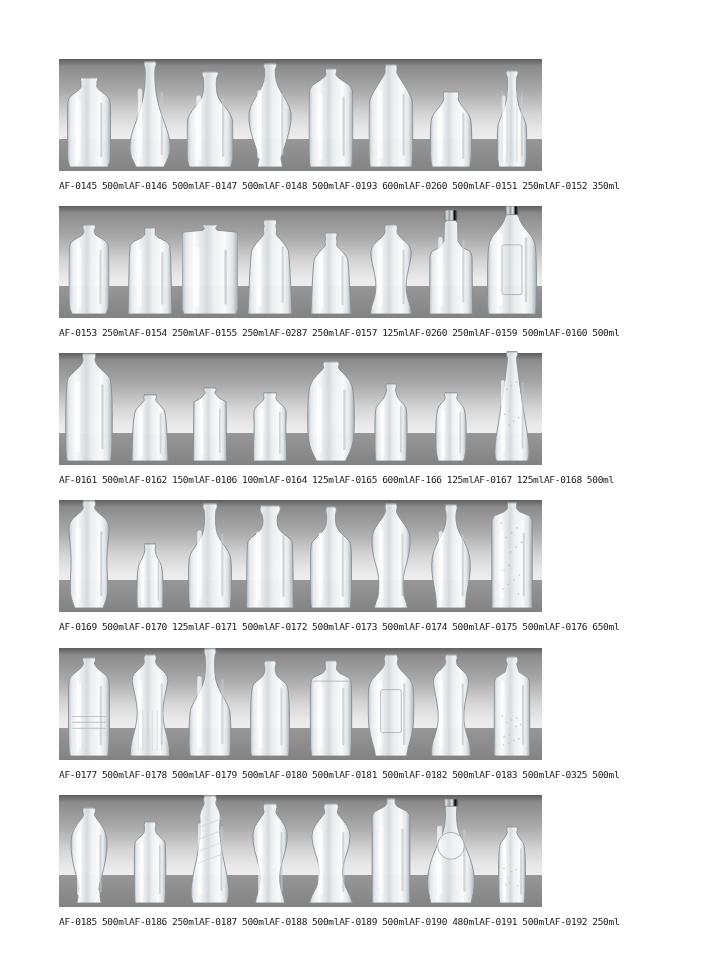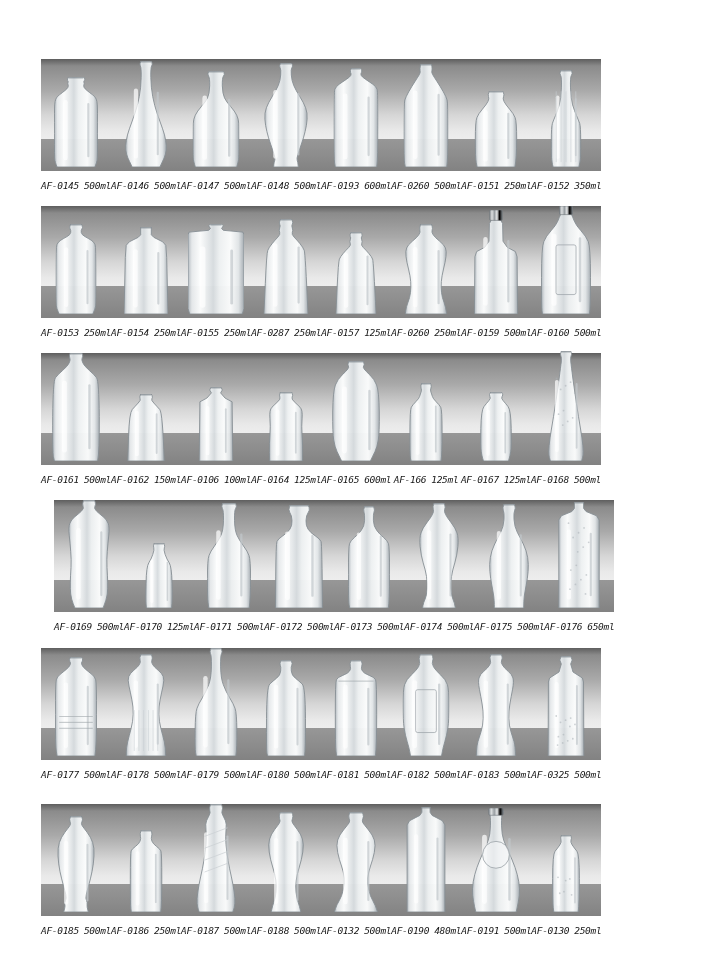--- a/index.html
+++ b/index.html
@@ -2,21 +2,21 @@
 <html><head>
 <meta charset="utf-8">
 <title>Catalog</title>
 <style>
   html,body{margin:0;padding:0;}
   body{
     width:717px;height:980px;background:#ffffff;position:relative;
     font-family:"DejaVu Sans Mono","Liberation Mono",monospace;
     overflow:hidden;
   }
-  .row{position:absolute;left:41px;width:560px;font-style:italic;}
+  .row{position:absolute;left:59px;width:483px;}
   .panel{
     position:relative;height:112px;
     background:linear-gradient(180deg,#5e5e5e 0px,#8b8b8b 7px,#a9a9a9 28%,#d6d6d6 50%,#e9e9e9 64%,#ededed 71%);
   }
   .floor{
     position:absolute;left:0;right:0;bottom:0;height:29%;
     background:linear-gradient(180deg,#979797 0%,#8c8c8c 55%,#828282 100%);
   }
   .slots{position:absolute;left:0;top:0;width:100%;height:100%;display:flex;}
   .slot{position:relative;width:75px;height:100%;}
@@ -287,21 +287,21 @@
           <div class="label"><span>AF-0161</span><span class="gap"></span><span>500ml</span></div>
           <div class="label"><span>AF-0162</span><span class="gap"></span><span>150ml</span></div>
           <div class="label"><span>AF-0106</span><span class="gap"></span><span>100ml</span></div>
           <div class="label"><span>AF-0164</span><span class="gap"></span><span>125ml</span></div>
           <div class="label"><span>AF-0165</span><span class="gap"></span><span>600ml</span></div>
           <div class="label"><span>AF-166</span><span class="gap"></span><span>125ml</span></div>
           <div class="label"><span>AF-0167</span><span class="gap"></span><span>125ml</span></div>
           <div class="label"><span>AF-0168</span><span class="gap"></span><span>500ml</span></div>
         </div>
       </section>
-      <section class="row" style="top: 500px; margin-left: 13px;">
+      <section class="row" style="top: 500px;">
         <div class="panel">
           <div class="floor"></div>
           <div class="slots">
             <div class="slot">
               <svg width="44" height="108" class="bottle">
                 <path d="M16.7 0.0Q15.0 4.3 16.1 6.5Q17.2 8.6 14.3 11.3Q11.4 14.0 7.9 16.7Q4.4 19.4 2.9 23.2Q1.3 27.0 2.2 35.1Q3.1 43.2 3.7 51.3Q4.4 59.4 4.0 67.5Q3.5 75.6 3.3 82.1Q3.1 88.6 3.7 94.0Q4.4 99.4 6.2 103.7L7.9 108.0L36.1 108.0Q39.6 99.4 40.3 94.0Q40.9 88.6 40.7 82.1Q40.5 75.6 40.0 67.5Q39.6 59.4 40.3 51.3Q40.9 43.2 41.8 35.1Q42.7 27.0 41.1 23.2Q39.6 19.4 36.1 16.7Q32.6 14.0 29.7 11.3Q26.8 8.6 27.9 6.5Q29.0 4.3 28.2 2.2L27.3 0.0Z" fill="url(#glassX)" fill-opacity="0.97" stroke="#878e94" stroke-width="0.9" stroke-linejoin="round"></path>
                 <line x1="11.440000000000001" y1="30.240000000000002" x2="11.440000000000001" y2="97.2" stroke="#ffffff" stroke-width="4.4" stroke-linecap="round" opacity="0.7"></line>
                 <line x1="34.32" y1="32.4" x2="34.32" y2="95.04" stroke="#c2c8cc" stroke-width="2.2" stroke-linecap="round" opacity="0.7"></line>
                 <rect x="16.72" y="0" width="10.559999999999999" height="1.6" fill="#7e858b" opacity="0.55"></rect>
               </svg>
@@ -486,21 +486,21 @@
           <div class="label"><span>AF-0177</span><span class="gap"></span><span>500ml</span></div>
           <div class="label"><span>AF-0178</span><span class="gap"></span><span>500ml</span></div>
           <div class="label"><span>AF-0179</span><span class="gap"></span><span>500ml</span></div>
           <div class="label"><span>AF-0180</span><span class="gap"></span><span>500ml</span></div>
           <div class="label"><span>AF-0181</span><span class="gap"></span><span>500ml</span></div>
           <div class="label"><span>AF-0182</span><span class="gap"></span><span>500ml</span></div>
           <div class="label"><span>AF-0183</span><span class="gap"></span><span>500ml</span></div>
           <div class="label"><span>AF-0325</span><span class="gap"></span><span>500ml</span></div>
         </div>
       </section>
-      <section class="row" style="top: 795px; margin-top: 9px;">
+      <section class="row" style="top: 795px;">
         <div class="panel">
           <div class="floor"></div>
           <div class="slots">
             <div class="slot">
               <svg width="41" height="96" class="bottle">
                 <path d="M15.2 0.0Q13.5 3.8 14.6 5.8Q15.6 7.7 14.4 9.6Q13.1 11.5 9.4 16.3Q5.7 21.1 3.9 26.4Q2.1 31.7 2.5 39.8Q2.9 48.0 4.5 55.7Q6.2 63.4 7.8 69.1Q9.4 74.9 10.3 78.7Q11.1 82.6 10.0 84.5Q9.0 86.4 9.4 88.3Q9.8 90.2 9.0 93.1L8.2 96.0L32.8 96.0Q31.2 90.2 31.6 88.3Q32.0 86.4 31.0 84.5Q29.9 82.6 30.8 78.7Q31.6 74.9 33.2 69.1Q34.9 63.4 36.5 55.7Q38.1 48.0 38.5 39.8Q39.0 31.7 37.1 26.4Q35.3 21.1 31.6 16.3Q27.9 11.5 26.6 9.6Q25.4 7.7 26.4 5.8Q27.5 3.8 26.6 1.9L25.8 0.0Z" fill="url(#glassX)" fill-opacity="0.97" stroke="#878e94" stroke-width="0.9" stroke-linejoin="round"></path>
                 <line x1="10.66" y1="26.880000000000003" x2="10.66" y2="86.4" stroke="#ffffff" stroke-width="4.1000000000000005" stroke-linecap="round" opacity="0.7"></line>
                 <line x1="31.98" y1="28.799999999999997" x2="31.98" y2="84.48" stroke="#c2c8cc" stroke-width="2.0500000000000003" stroke-linecap="round" opacity="0.7"></line>
                 <rect x="15.17" y="0" width="10.66" height="1.6" fill="#7e858b" opacity="0.55"></rect>
               </svg>
@@ -573,24 +573,24 @@
                 <circle cx="21.6" cy="59.86750000000001" r="0.9" fill="#aab1b6" opacity="0.55"></circle>
               </svg>
             </div>
           </div>
         </div>
         <div class="labels">
           <div class="label"><span>AF-0185</span><span class="gap"></span><span>500ml</span></div>
           <div class="label"><span>AF-0186</span><span class="gap"></span><span>250ml</span></div>
           <div class="label"><span>AF-0187</span><span class="gap"></span><span>500ml</span></div>
           <div class="label"><span>AF-0188</span><span class="gap"></span><span>500ml</span></div>
-          <div class="label"><span>AF-0132</span><span class="gap"></span><span>500ml</span></div>
+          <div class="label"><span>AF-0189</span><span class="gap"></span><span>500ml</span></div>
           <div class="label"><span>AF-0190</span><span class="gap"></span><span>480ml</span></div>
           <div class="label"><span>AF-0191</span><span class="gap"></span><span>500ml</span></div>
-          <div class="label"><span>AF-0130</span><span class="gap"></span><span>250ml</span></div>
+          <div class="label"><span>AF-0192</span><span class="gap"></span><span>250ml</span></div>
         </div>
       </section>
     </div>
   <svg width="0" height="0" style="position:absolute" aria-hidden="true">
     <defs>
       <linearGradient id="glassX" x1="0" y1="0" x2="1" y2="0">
         <stop offset="0" stop-color="#b4bbc1"></stop>
           <stop offset="0.07" stop-color="#e7eaec"></stop>
         <stop offset="0.22" stop-color="#fdfefe"></stop>
           <stop offset="0.45" stop-color="#d7dcdf"></stop>

